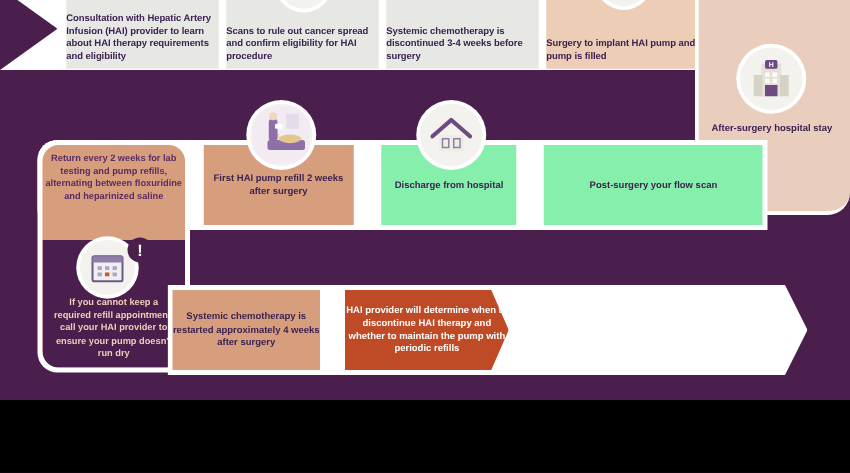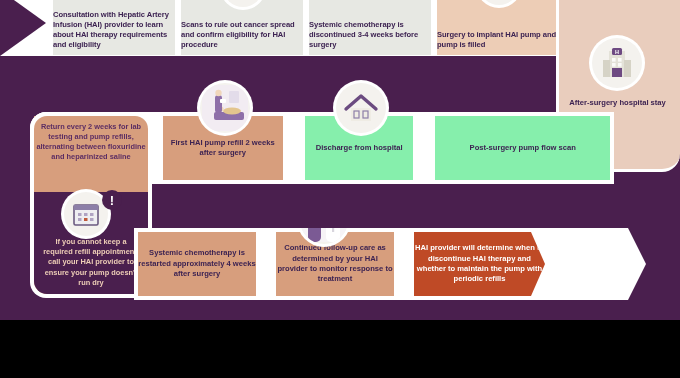--- a/index.html
+++ b/index.html
@@ -317,21 +317,21 @@
           <path d="M6 22 L21 9 L36 22" fill="none" stroke="#6b4b80" stroke-width="3.4" stroke-linecap="round" stroke-linejoin="round"></path>
           <rect x="11" y="21" width="20" height="13" fill="#efece4"></rect>
           <rect x="14" y="24" width="5" height="7" fill="none" stroke="#8d7fa8" stroke-width="1.2"></rect>
           <rect x="23" y="24" width="5" height="7" fill="none" stroke="#8d7fa8" stroke-width="1.2"></rect>
         </svg>
       </div>
       <p>Discharge from hospital</p>
     </div>
 
     <div class="card-m m-scan">
-      <p>Post-surgery pump flow scan</p>
+      <p>Post-surgery your flow scan</p>
     </div>
   </div>
 
   <div class="warn-wrap">
     <div class="warn-inner">
       <div class="warn-top">
         <p>Return every 2 weeks for lab testing and pump refills, alternating between floxuridine and heparinized saline</p>
       </div>
 
       <div class="badge" style="width:44px;height:44px;left:30px;top:76px;z-index:3;">
@@ -354,33 +354,20 @@
         <p>If you cannot keep a  required refill appointment, call your HAI provider to ensure your pump doesn't run dry</p>
       </div>
     </div>
   </div>
 
   <div class="row3-wrap">
     <div class="card-b b1">
       <p>Systemic chemotherapy is restarted approximately 4 weeks after surgery</p>
     </div>
 
-    <div class="card-b b2">
-      <div class="badge" style="width:48px;height:48px;left:166px;top:-32px;">
-        <svg width="44" height="44" viewBox="0 0 44 44">
-          <rect x="0" y="0" width="44" height="44" fill="#f6f3f6"></rect>
-          <rect x="6" y="20" width="13" height="24" rx="5" fill="#7b5a94"></rect>
-          <circle cx="12.5" cy="16" r="5" fill="#e8cba8"></circle>
-          <rect x="24" y="18" width="14" height="26" rx="5" fill="#ffffff"></rect>
-          <circle cx="31" cy="14" r="5" fill="#e8bb90"></circle>
-          <rect x="30" y="20" width="2.2" height="14" fill="#d8d5dd"></rect>
-        </svg>
-      </div>
-      <p>Continued follow-up care as determined by your HAI provider to monitor response to treatment</p>
-    </div>
 
 
     <div class="card-b b4">
       <p>HAI provider will determine when to discontinue HAI therapy and whether to maintain the pump with periodic refills</p>
     </div>
   </div>
 
   <div class="black-band"></div>
 </div>
 

